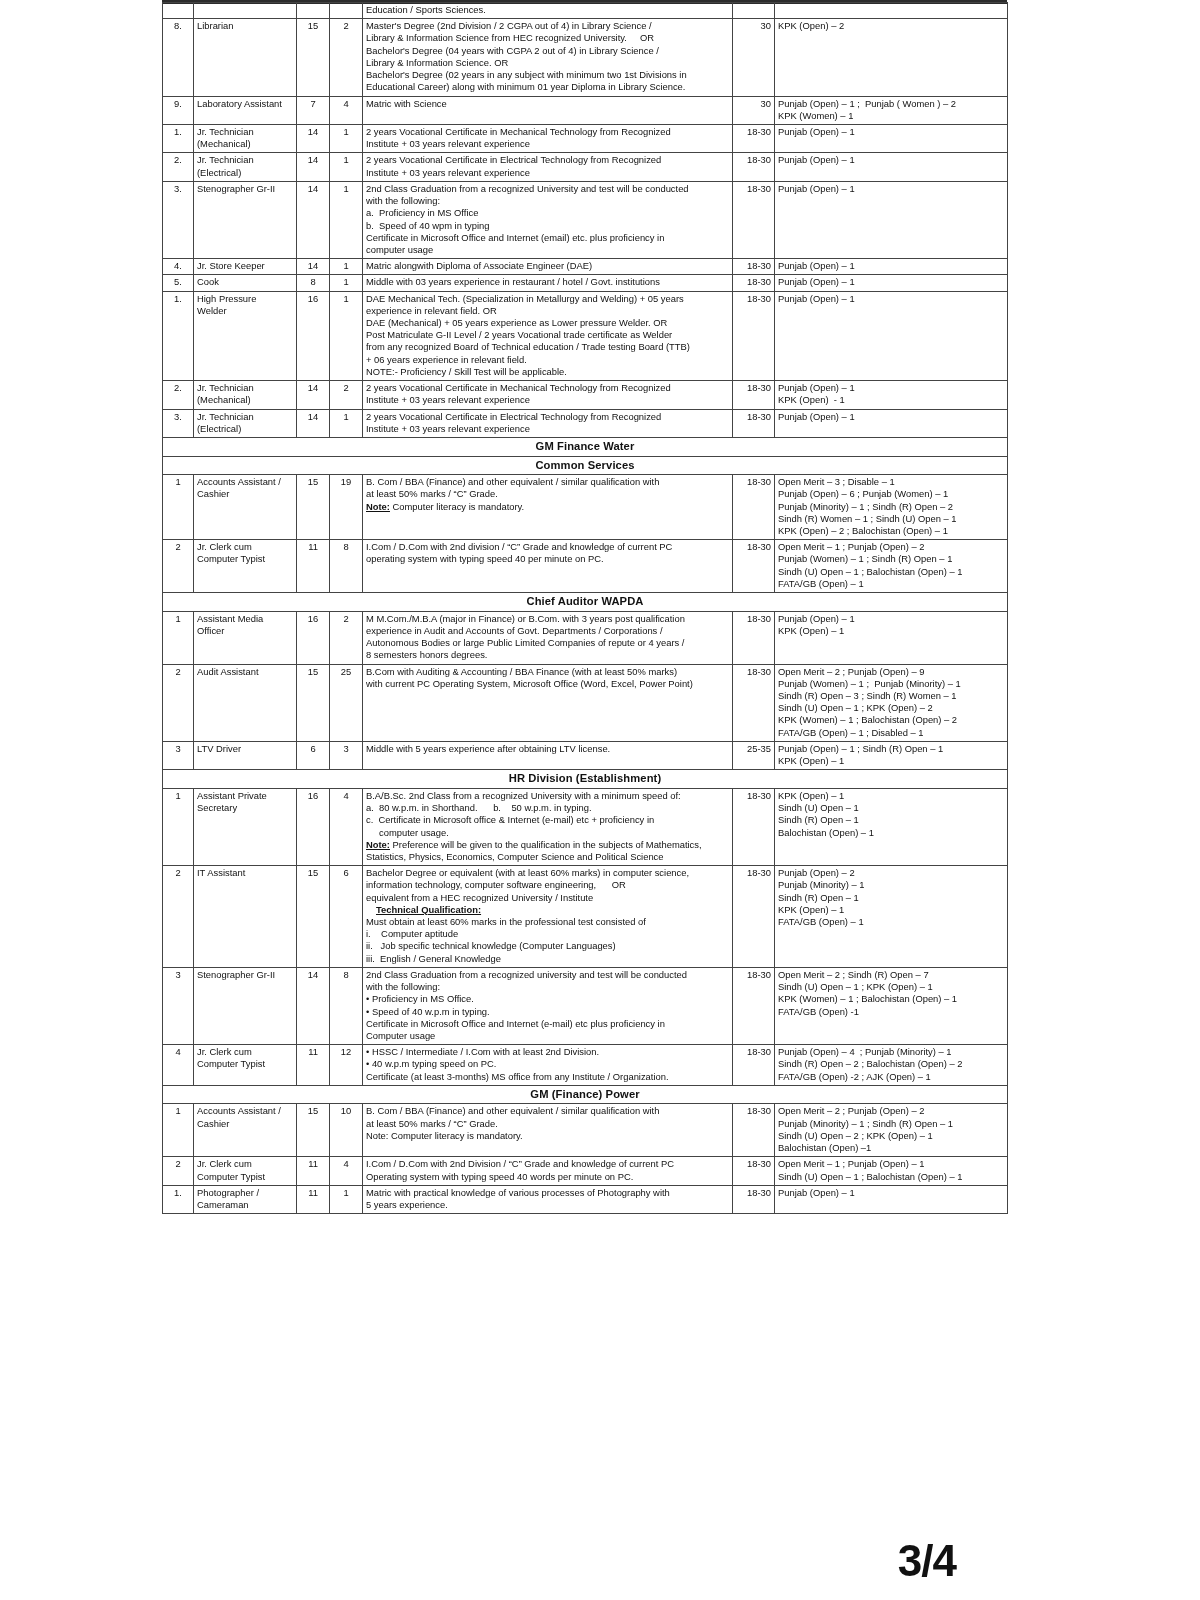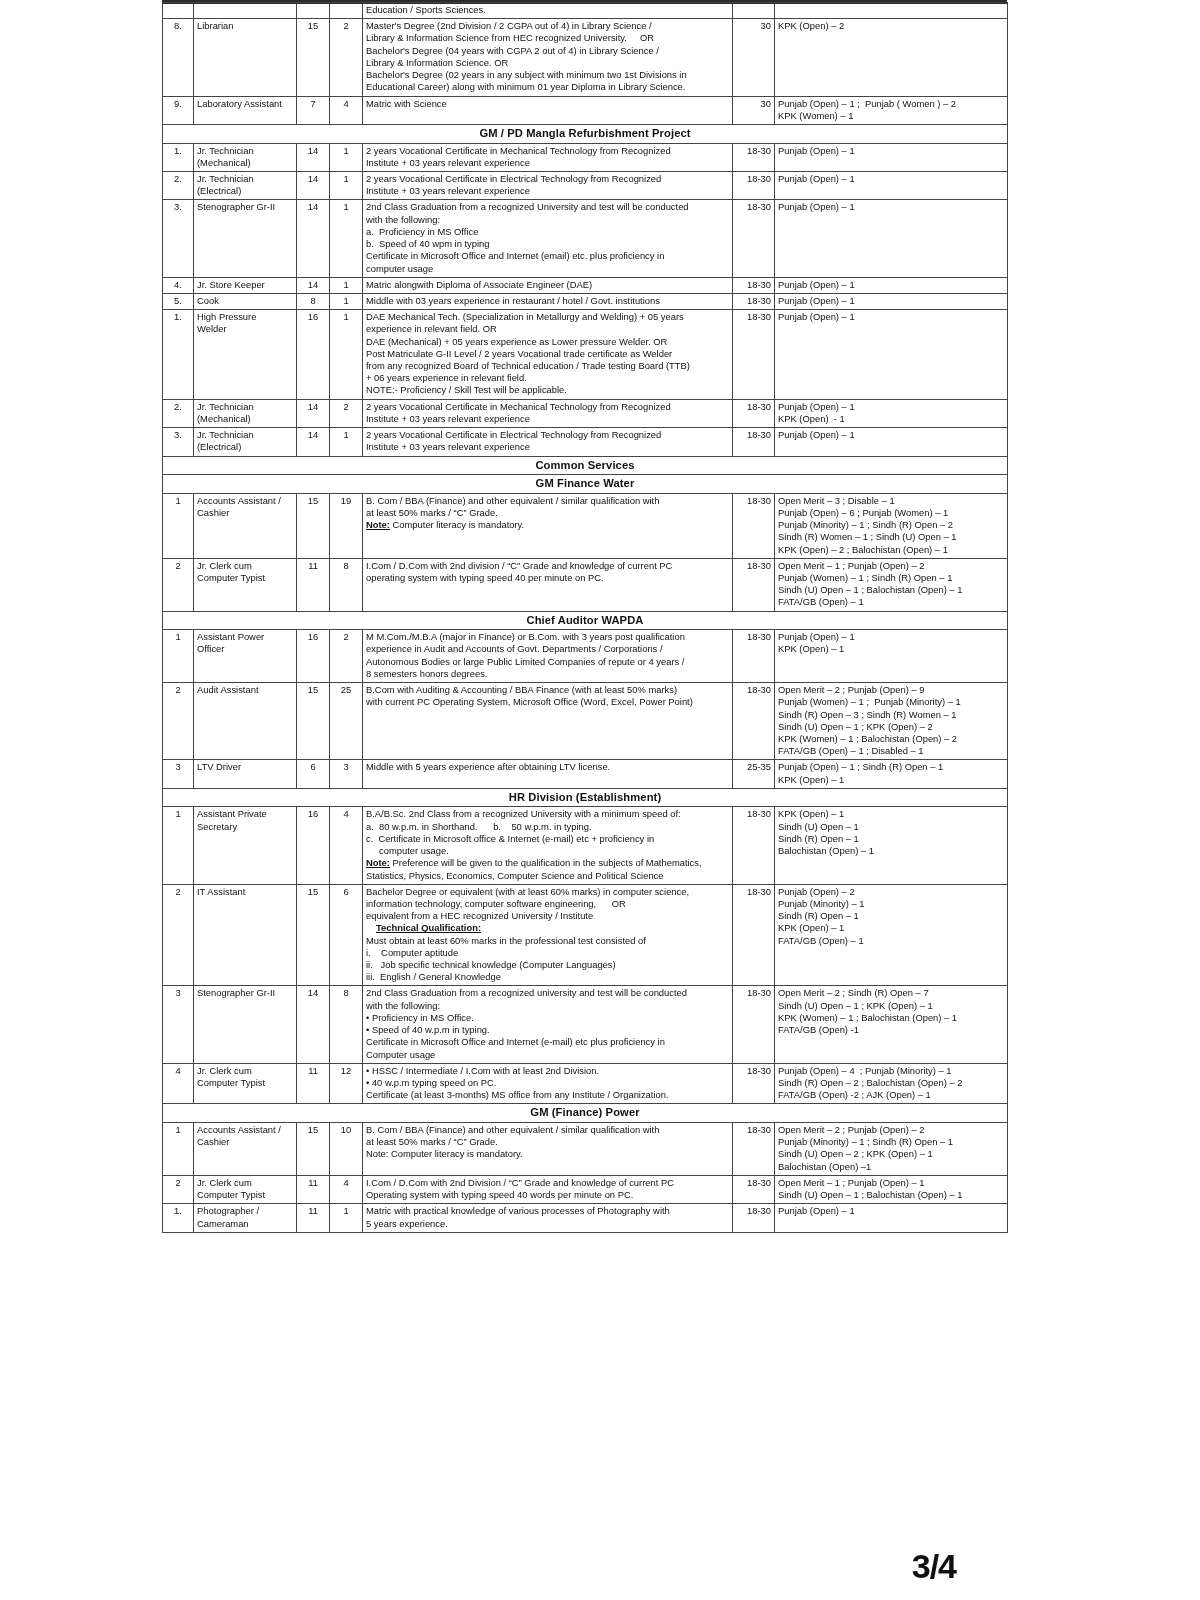--- a/index.html
+++ b/index.html
@@ -52,21 +52,21 @@
   .u { text-decoration: underline; }
   .b { font-weight: bold; margin-left: 10px; }
   .ln { display: block; }
   .bullet { display: block; padding-left: 12px; text-indent: -12px; }
   .bullet:before { content: "\2022\00a0 "; }
 
   #pageno {
     position: absolute;
     right: 16px;
     bottom: 14px;
-    font-size: 34px;
+    font-size: 44px;
     font-weight: bold;
     color: #111;
     font-family: "Liberation Sans", sans-serif;
     letter-spacing: -1px;
   }
   #topbar {
     position: absolute;
     left: 162px; top: 0px;
     width: 845px; height: 4px;
     background: #2b2b2b;
@@ -118,23 +118,20 @@
           <td class="c-qual">
             <span class="ln">Matric with Science</span>
           </td>
           <td class="c-age">30</td>
           <td class="c-quota">
             <span class="ln">Punjab (Open) – 1 ;&nbsp;&nbsp;Punjab ( Women ) – 2</span>
             <span class="ln">KPK (Women) – 1</span>
           </td>
         </tr>
         <tr>
-          <td class="section" colspan="7">GM / PD Mangla Refurbishment Project</td>
-        </tr>
-        <tr>
           <td class="c-sr">1.</td>
           <td class="c-post">
             <span class="ln">Jr. Technician</span>
             <span class="ln">(Mechanical)</span>
           </td>
           <td class="c-bps">14</td>
           <td class="c-num">1</td>
           <td class="c-qual">
             <span class="ln">2 years Vocational Certificate in Mechanical Technology from Recognized</span>
             <span class="ln">Institute + 03 years relevant experience</span>
@@ -262,24 +259,24 @@
           <td class="c-qual">
             <span class="ln">2 years Vocational Certificate in Electrical Technology from Recognized</span>
             <span class="ln">Institute + 03 years relevant experience</span>
           </td>
           <td class="c-age">18-30</td>
           <td class="c-quota">
             <span class="ln">Punjab (Open) – 1</span>
           </td>
         </tr>
         <tr>
+          <td class="section" colspan="7">GM Finance Water</td>
+        </tr>
+        <tr>
           <td class="section" colspan="7">Common Services</td>
-        </tr>
-        <tr>
-          <td class="section" colspan="7">GM Finance Water</td>
         </tr>
         <tr>
           <td class="c-sr">1</td>
           <td class="c-post">
             <span class="ln">Accounts Assistant /</span>
             <span class="ln">Cashier</span>
           </td>
           <td class="c-bps">15</td>
           <td class="c-num">19</td>
           <td class="c-qual">
@@ -315,21 +312,21 @@
             <span class="ln">Sindh (U) Open – 1 ; Balochistan (Open) – 1</span>
             <span class="ln">FATA/GB (Open) – 1</span>
           </td>
         </tr>
         <tr>
           <td class="section" colspan="7">Chief Auditor WAPDA</td>
         </tr>
         <tr>
           <td class="c-sr">1</td>
           <td class="c-post">
-            <span class="ln">Assistant Power</span>
+            <span class="ln">Assistant Media</span>
             <span class="ln">Officer</span>
           </td>
           <td class="c-bps">16</td>
           <td class="c-num">2</td>
           <td class="c-qual">
             <span class="ln">M M.Com./M.B.A (major in Finance) or B.Com. with 3 years post qualification</span>
             <span class="ln">experience in Audit and Accounts of Govt. Departments / Corporations /</span>
             <span class="ln">Autonomous Bodies or large Public Limited Companies of repute or 4 years /</span>
             <span class="ln">8 semesters honors degrees.</span>
           </td>

